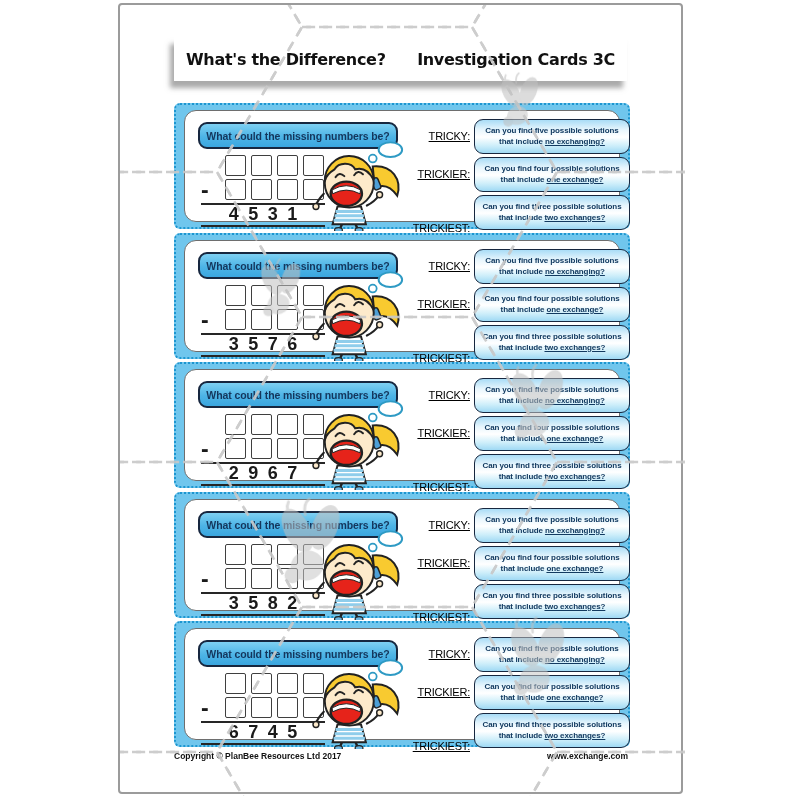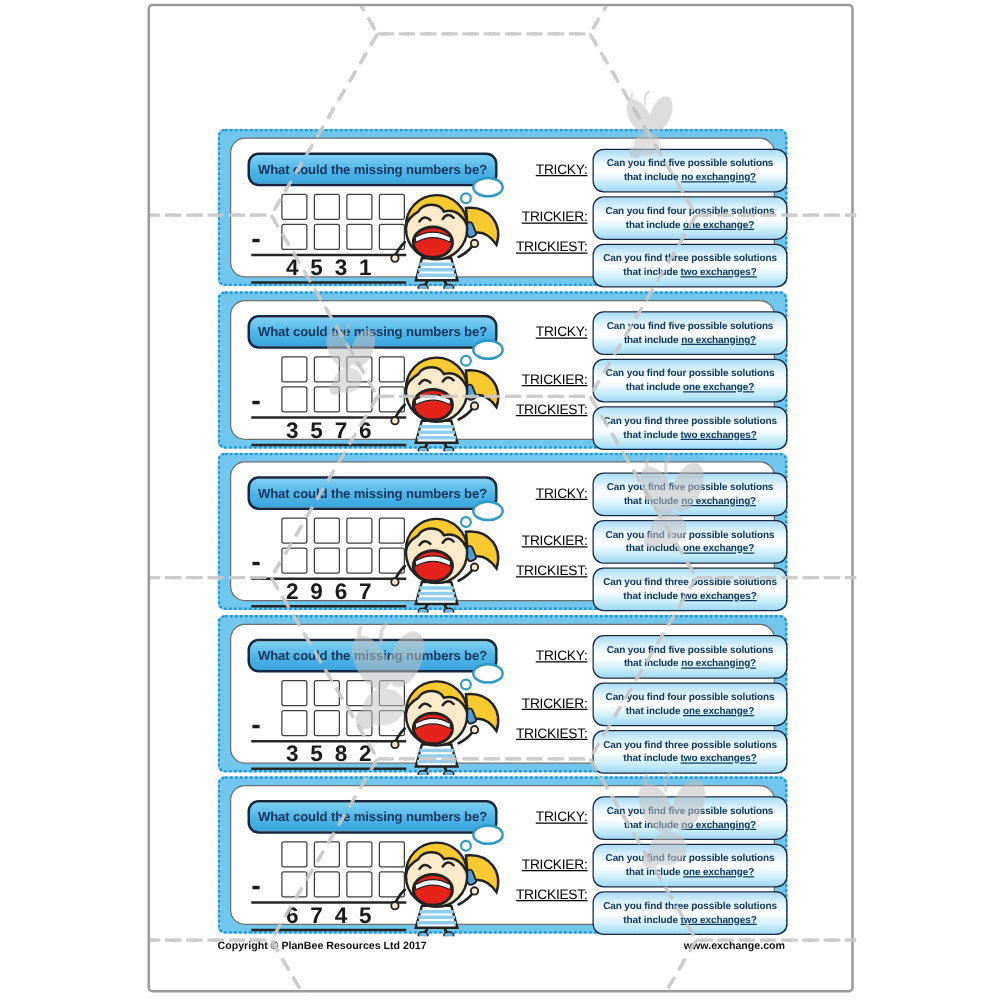--- a/index.html
+++ b/index.html
@@ -65,21 +65,21 @@
   }
   .digit { width:19.5px; text-align:center; font-size:18px; font-weight:bold; color:#1a1a1a; line-height:20px; }
 
   .character { position:absolute; left:124px; top:26px; width:104px; height:94px; }
 
   .ch-label {
     position:absolute; left:120px; width:165px; text-align:right;
     font-size:11px; font-weight:normal; color:#000; text-decoration:underline;
     letter-spacing:-0.2px; line-height:13px; white-space:nowrap;
   }
-  .lb1 { top:19px; } .lb2 { top:57px; } .lb3 { top:81px; }
+  .lb1 { top:19px; } .lb2 { top:57px; } .lb3 { top:111px; }
 
   .ch-box {
     position:absolute; left:289px; width:156px; height:35px;
     border:1.6px solid #17273f; border-radius:9px;
     background:linear-gradient(180deg,#a9dcf6 0%,#e8f6fd 30%,#ffffff 52%,#cdeefa 78%,#9fd9f4 100%);
     display:flex; flex-direction:column; align-items:center; justify-content:center;
     padding:1px 2px;
   }
   .bx1 { top:8px; } .bx2 { top:46px; } .bx3 { top:84px; }
   .ch-line1, .ch-line2 { font-size:8px; font-weight:bold; color:#123a60; line-height:10.5px; white-space:nowrap; letter-spacing:-0.1px; }
@@ -94,20 +94,24 @@
 
   
   .watermark { position:absolute; inset:0; z-index:20; pointer-events:none; }
 </style>
 </head>
 <body>
 
 <div class="stage">
   <div class="page">
 
+    <div class="header-band">
+      <div class="title">What's the Difference?</div>
+      <div class="title">Investigation Cards 3C</div>
+    </div>
 
     <div id="cards-host">
   <div class="card">
     <div class="card-inner">
 
       <div class="prompt-bubble">
         <span>What could the missing numbers be?</span>
       </div>
 
       <div class="minus">-</div>

